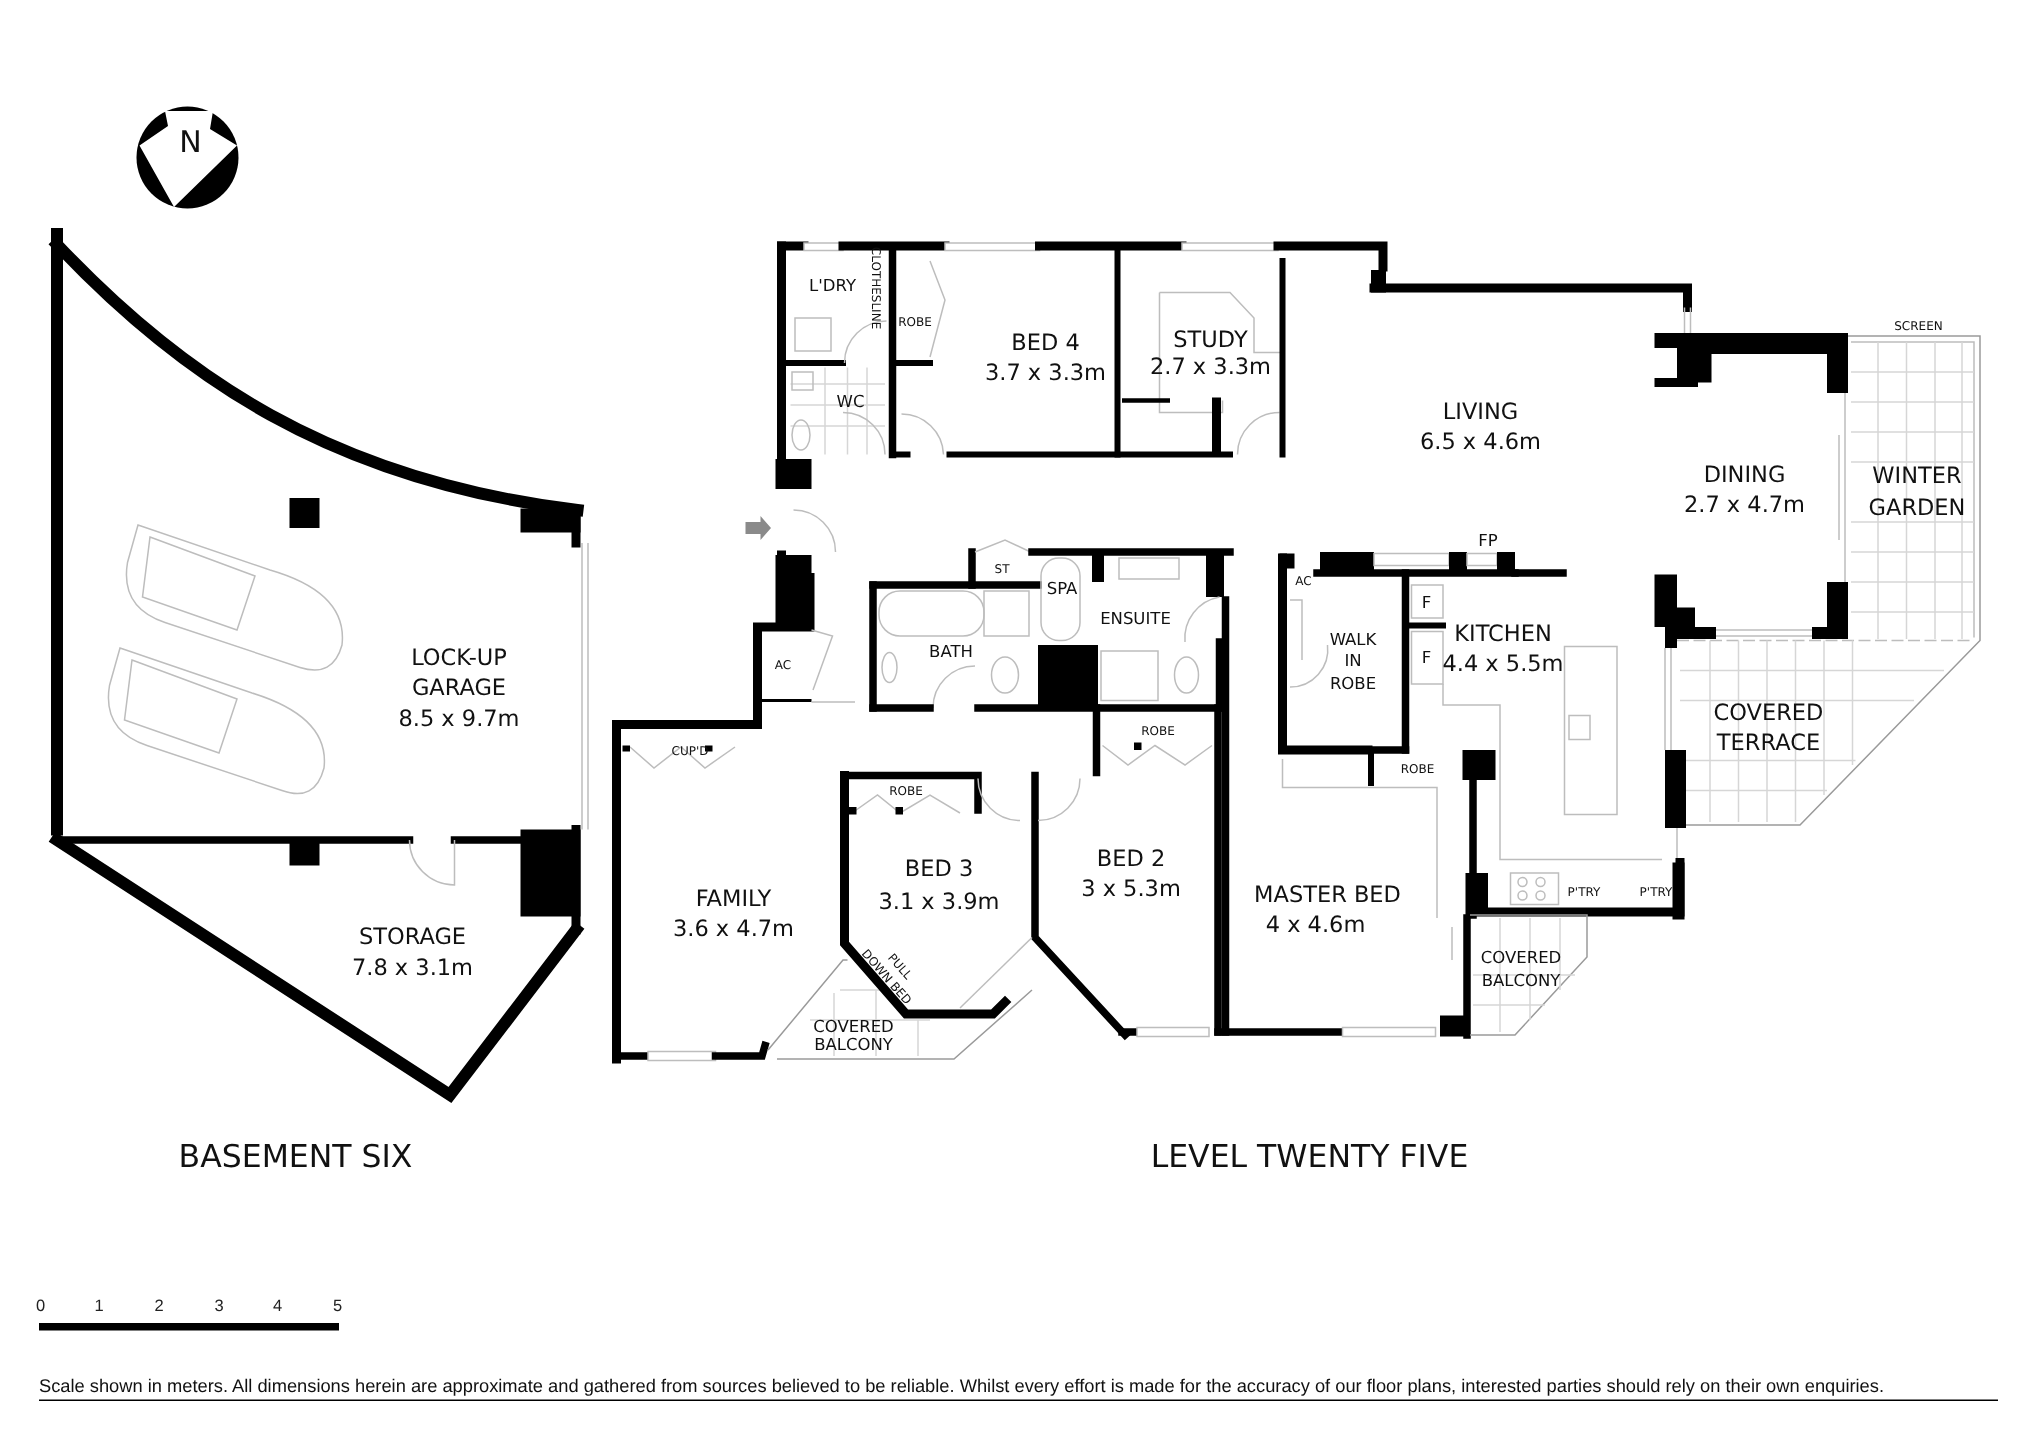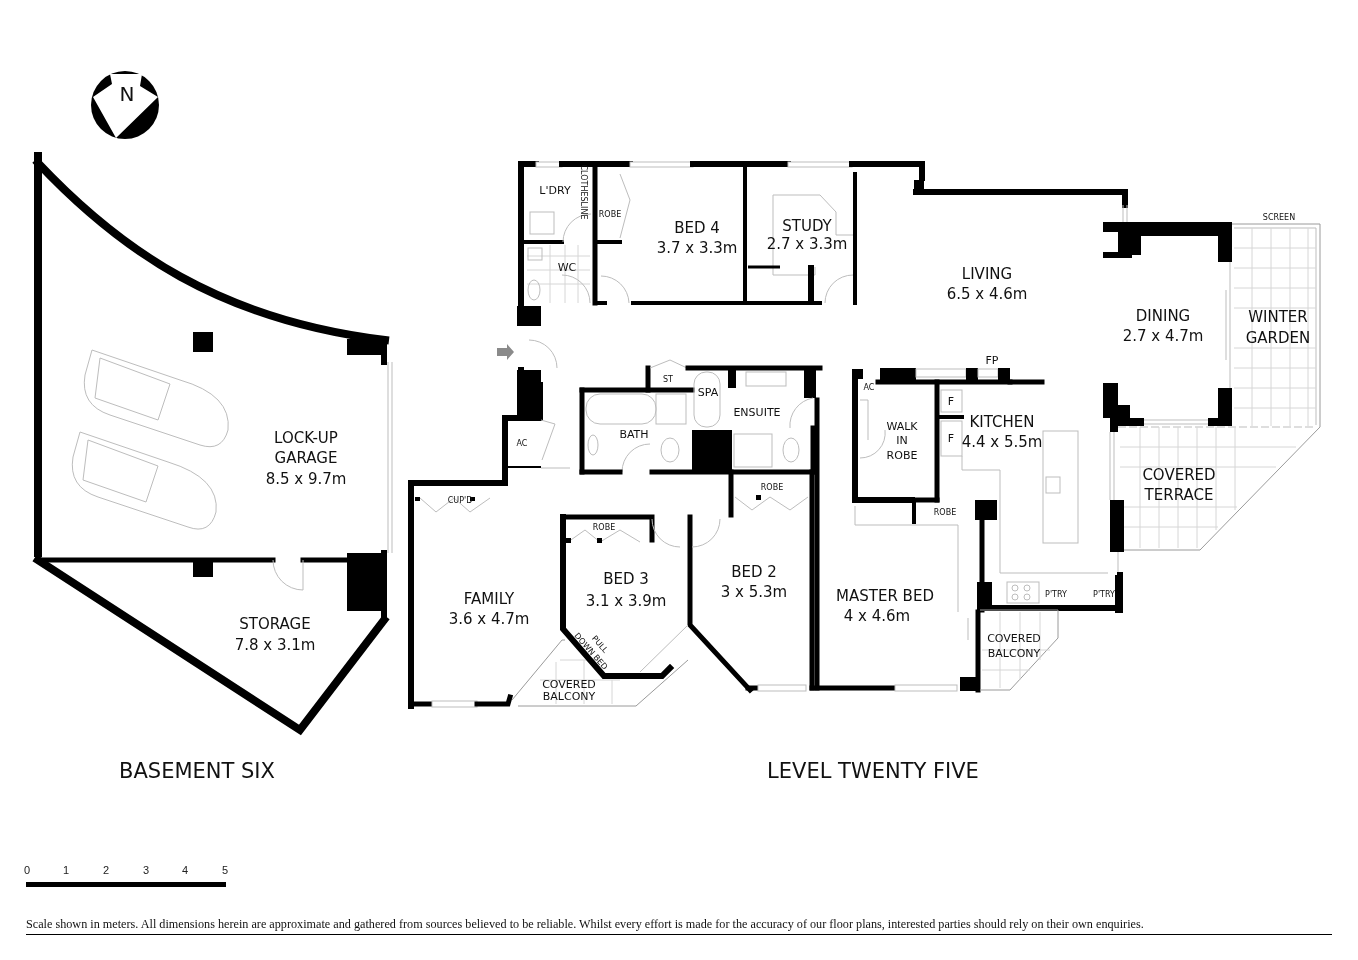--- a/index.html
+++ b/index.html
@@ -16,21 +16,21 @@
   .blk { fill: #000; }
   .win { fill: #fff; stroke: #bdbdbd; stroke-width: 1; }
   .lbl { font-family: "DejaVu Sans", sans-serif; fill: #111; text-anchor: middle; }
   .room { font-size: 15px; }
   .small { font-size: 11px; }
   .tiny { font-size: 8px; }
   .heading { font-family: "DejaVu Sans", sans-serif; font-size: 21px; fill: #111; text-anchor: middle; }
   .scale-num { font-family: "Liberation Sans", sans-serif; font-size: 11px; fill: #222; text-anchor: middle; }
   .disclaimer {
     position: absolute; left: 26px; top: 917px; width: 1306px;
-    font-family: Liberation Serif, serif; font-size: 12.2px; color: #111;
+    font-family: Liberation Sans, sans-serif; font-size: 12.2px; color: #111;
     border-bottom: 1px solid #000; padding-bottom: 2px; white-space: nowrap;
   }
 </style>
 </head>
 <body>
 
 <svg class="plan" viewBox="0 0 1358 960" xmlns="http://www.w3.org/2000/svg">
 
   <g>
     <circle cx="125" cy="105" r="34" fill="#000"></circle>

